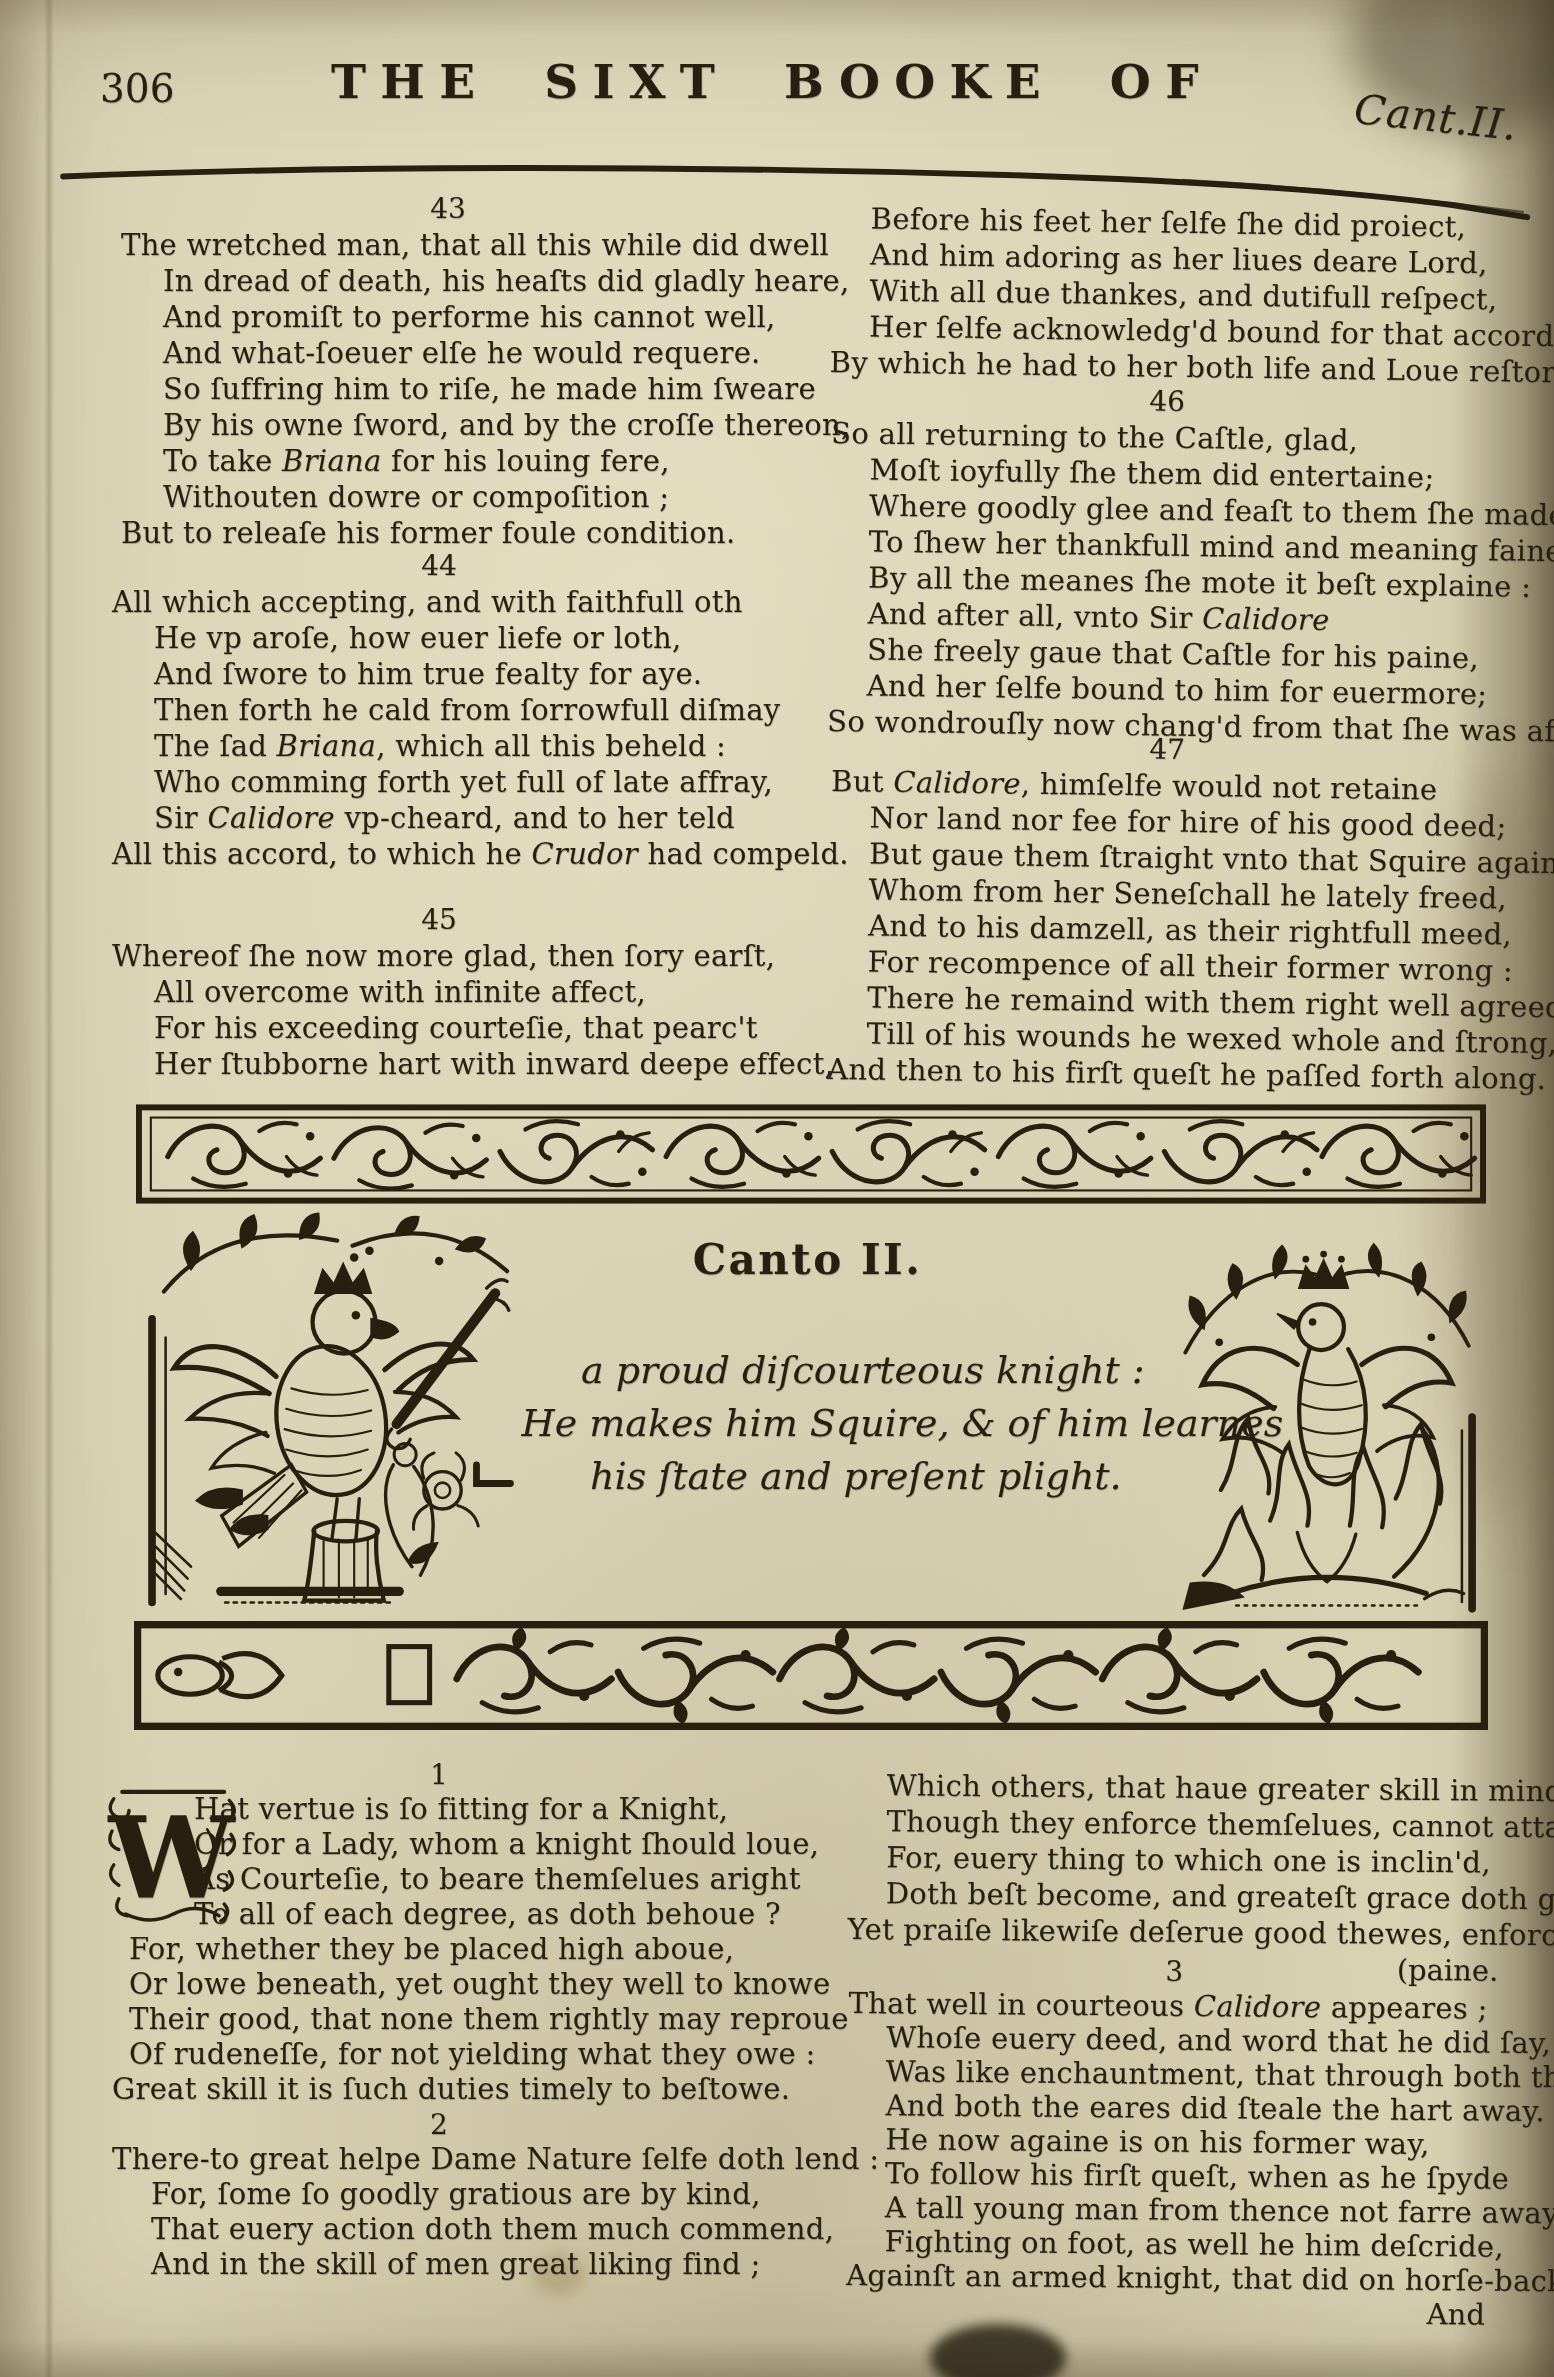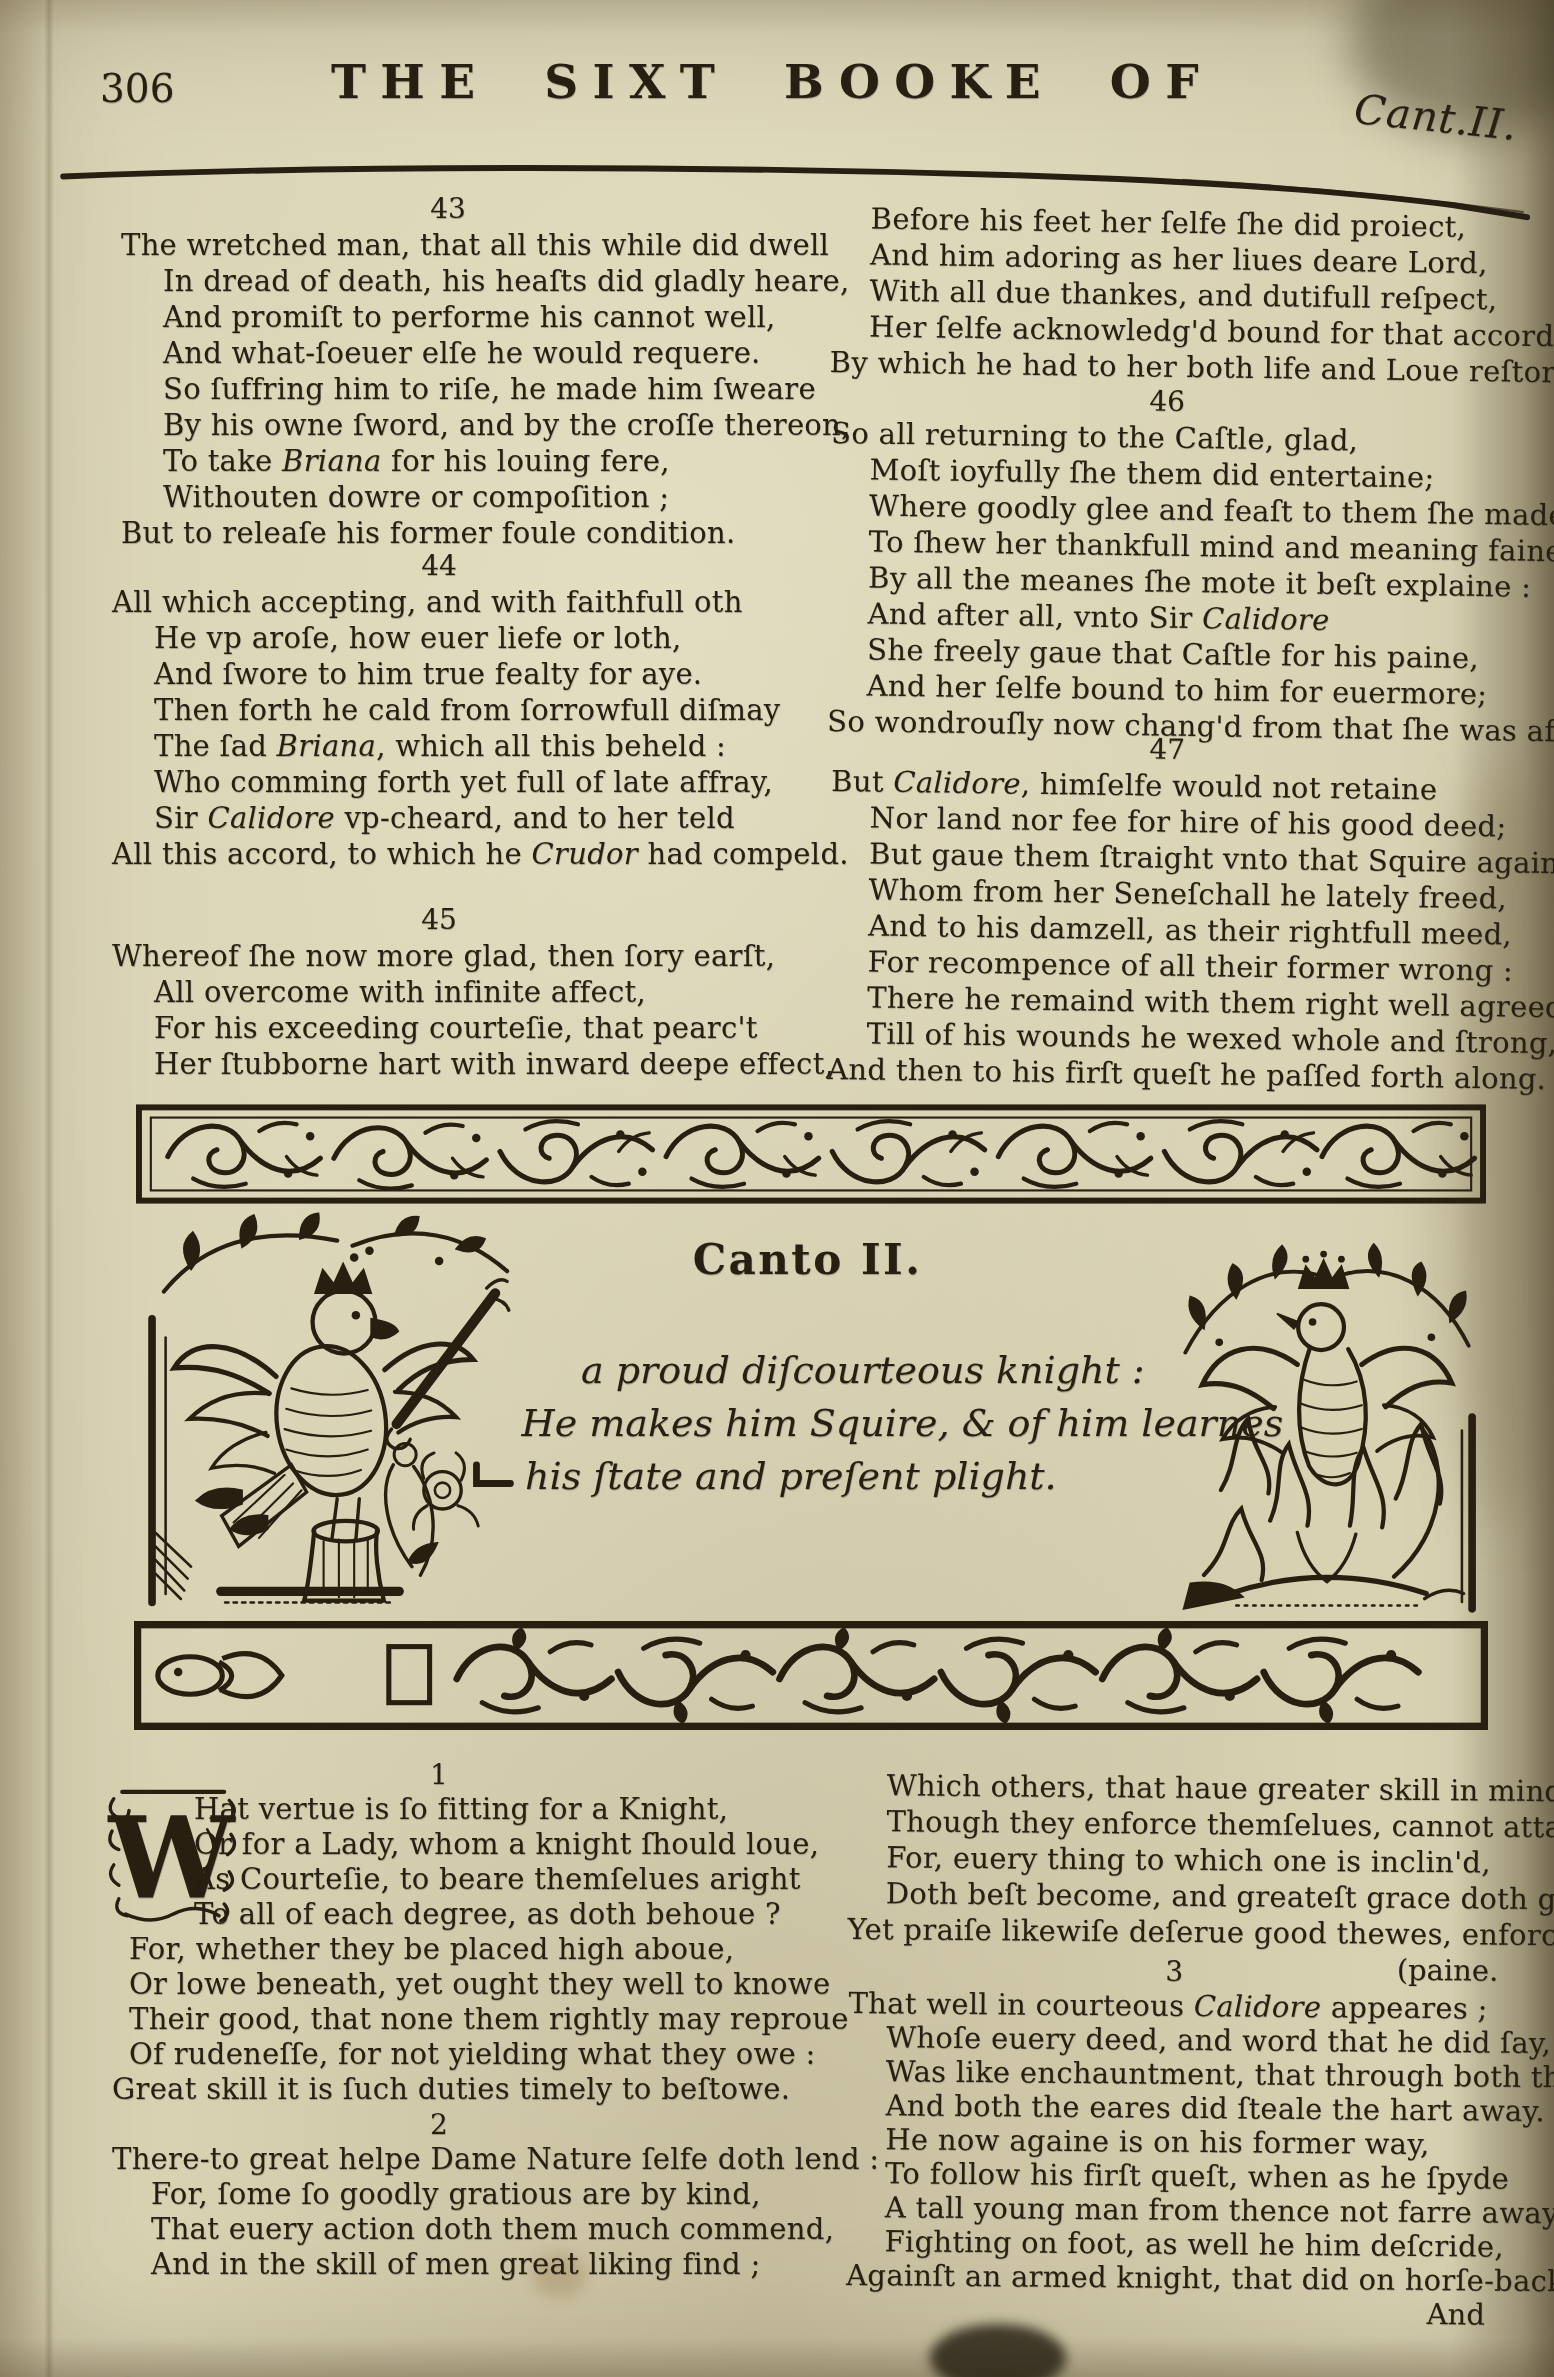--- a/index.html
+++ b/index.html
@@ -291,21 +291,21 @@
     <use href="#bfm" transform="translate(760,4)"></use>
     <use href="#bfm" transform="translate(950,124) scale(1,-1)"></use>
     <use href="#bfm" transform="translate(1140,4)"></use>
     <use href="#bfm" transform="translate(1330,124) scale(1,-1)"></use>
   </svg>
 
   <div class="cantotitle">Canto II.</div>
   <div class="cantoarg">
     <div class="al" style="margin-left:56px;">a proud diſcourteous knight :</div>
     <div class="al" style="margin-left:-3.4px;">He makes him Squire, &amp; of him learnes</div>
-    <div class="al" style="">his ſtate and preſent plight.</div>
+    <div class="al" style="margin-left:65px;">his ſtate and preſent plight.</div>
   </div>
 
   <svg class="orn" style="left:105px;top:1780px;" width="133" height="146" viewBox="0 0 156 172">
     <g stroke="#281f11" fill="none" stroke-width="4" stroke-linecap="round">
       <path d="M10,22 q-10,14 4,22 q12,6 14,-8 M8,60 q-8,16 8,22 M10,100 q-10,14 6,24 M16,140 q-8,16 10,20"></path>
       <path d="M146,24 q12,12 0,24 M148,64 q10,14 -4,24 M146,108 q10,14 -6,22 M140,146 q10,12 -4,20"></path>
       <path d="M20,14 H140" stroke-width="5"></path>
       <path d="M24,158 q30,14 56,0 q28,-14 54,2" stroke-width="4"></path>
       <path d="M36,60 q-14,24 2,44 M120,58 q16,26 -2,46" stroke-width="3"></path>
     </g>

